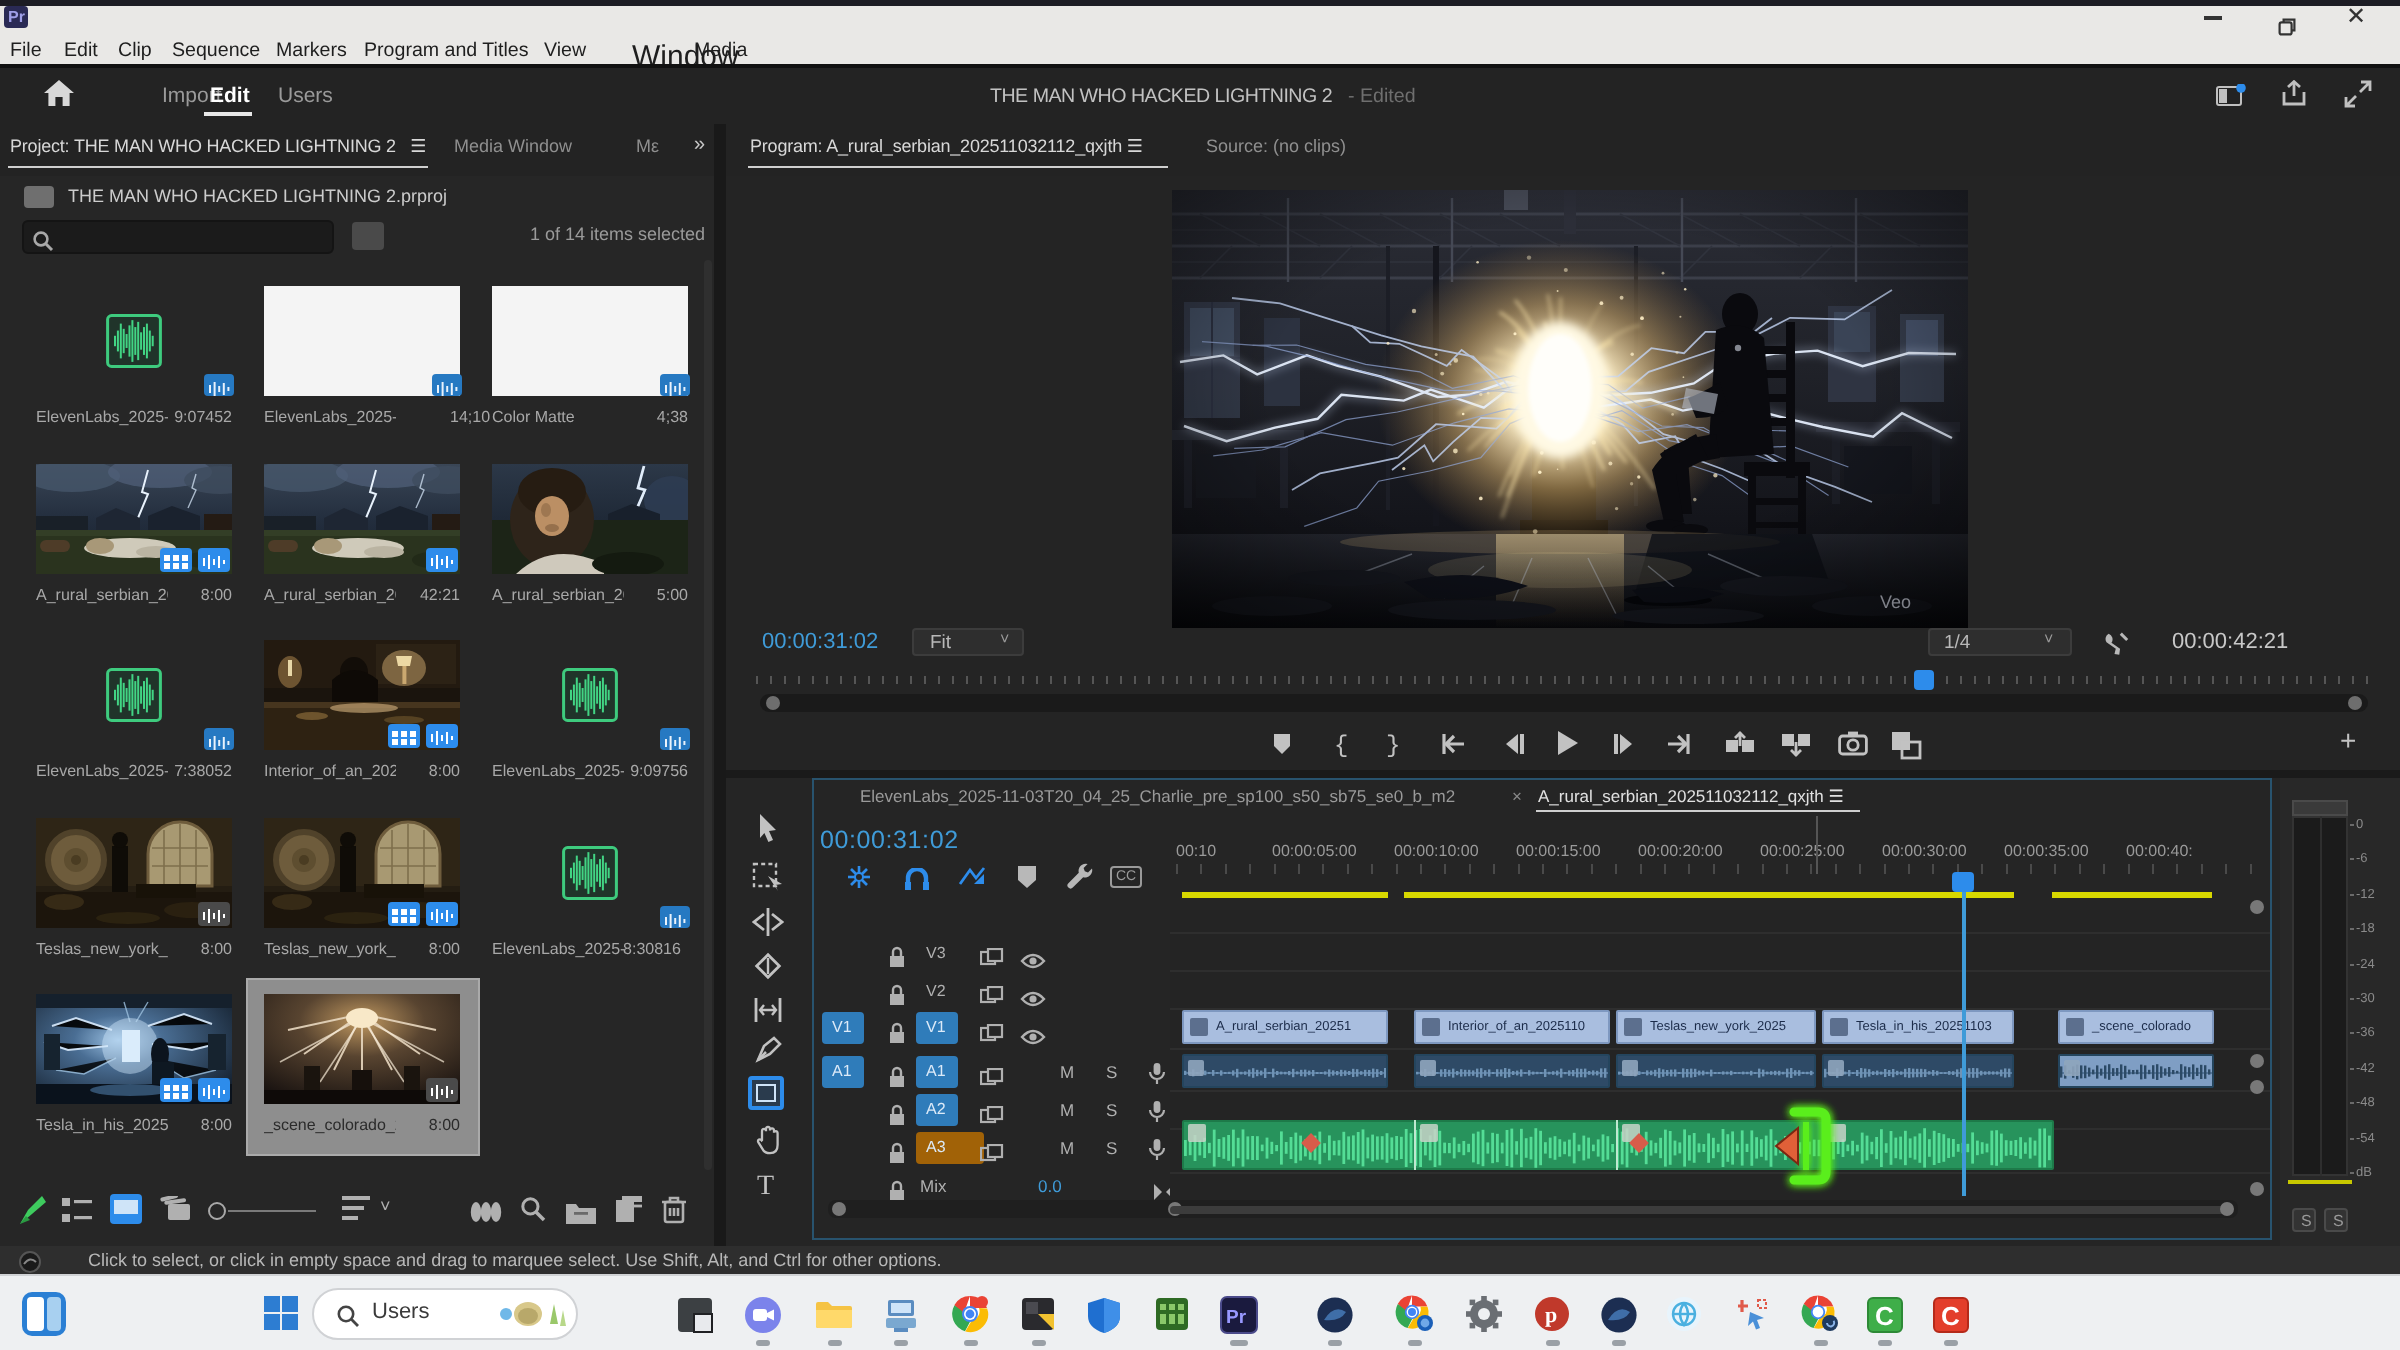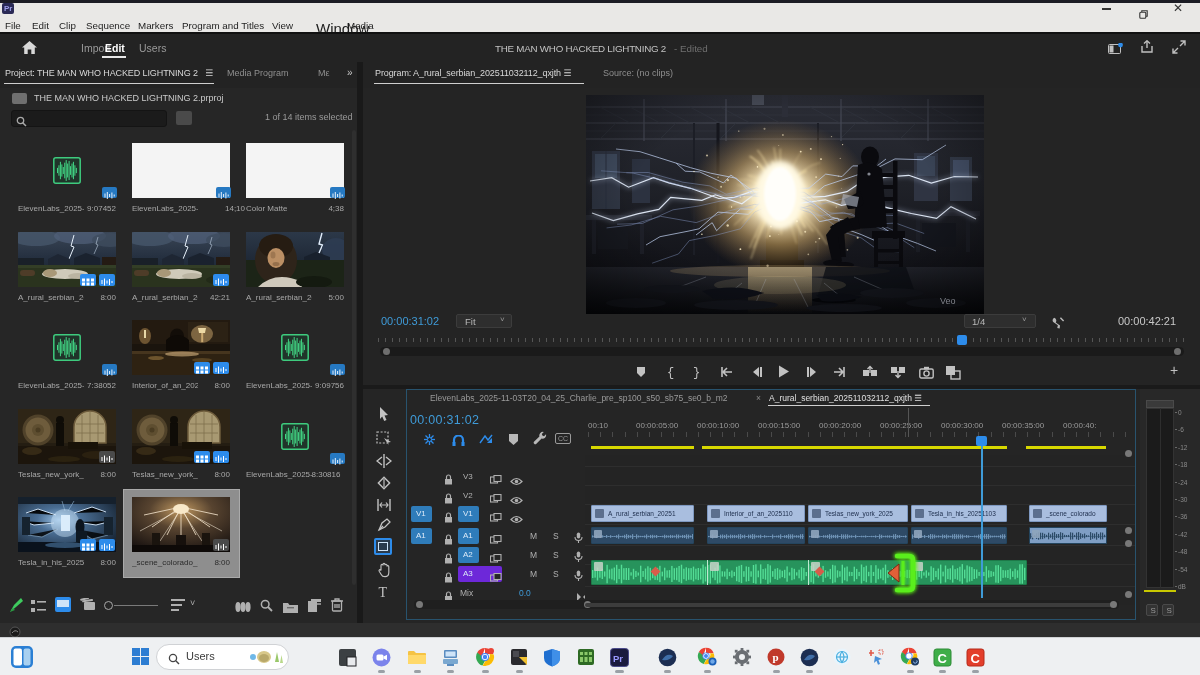--- a/index.html
+++ b/index.html
@@ -65,21 +65,21 @@
   </div>
   <div class="abs" style="left:1172px;top:40px;width:14px;height:14px;">
     <svg width="14" height="14" viewBox="0 0 14 14">
         <path d="M8.5 1 L13 1 L13 5.5 M13 1 L8 6 M5.5 13 L1 13 L1 8.5 M1 13 L6 8" fill="none" stroke="#c0c0c0" stroke-width="1.4"></path>
       </svg>
   </div>
 
   <div class="abs" style="left:0;top:62px;width:1200px;height:26px;background:#232323;"></div>
   <div class="abs txt" style="left:5px;top:68px;font-size:9px;letter-spacing:-0.1px;color:#d8d8d8;">Project: THE MAN WHO HACKED LIGHTNING 2&nbsp;&nbsp;&nbsp;☰</div>
   <div class="abs" style="left:4px;top:83px;width:210px;height:1px;background:#cfcfcf;"></div>
-  <div class="abs txt" style="left:227px;top:68px;font-size:9px;color:#8f8f8f;">Media Program</div>
+  <div class="abs txt" style="left:227px;top:68px;font-size:9px;color:#8f8f8f;">Media Window</div>
   <div class="abs txt" style="left:318px;top:68px;font-size:9px;color:#8f8f8f;">Mε</div>
   <div class="abs txt" style="left:347px;top:67px;font-size:10px;color:#c8c8c8;">»</div>
   <div class="abs txt" style="left:375px;top:68px;font-size:9px;letter-spacing:-0.1px;color:#d8d8d8;">Program: A_rural_serbian_202511032112_qxjth&nbsp;☰</div>
   <div class="abs" style="left:374px;top:83px;width:210px;height:1px;background:#cfcfcf;"></div>
   <div class="abs txt" style="left:603px;top:68px;font-size:9px;color:#8f8f8f;">Source: (no clips)</div>
 
   <div class="abs" style="left:0;top:88px;width:357px;height:535px;background:#262626;"></div>
   <div class="abs" style="left:357px;top:62px;width:6px;height:561px;background:#191919;"></div>
   <div class="abs" style="left:363px;top:88px;width:837px;height:300px;background:#242424;"></div>
   <div class="abs" style="left:363px;top:385px;width:837px;height:4px;background:#1a1a1a;"></div>
@@ -914,21 +914,21 @@
 <div class="abs" style="left:456px;top:314px;width:56px;height:14px;background:#2e2e2e;border:1px solid #3c3c3c;border-radius:2px;"></div>
 <div class="abs txt" style="left:465px;top:316px;font-size:9.5px;color:#b8b8b8;">Fit</div>
 <div class="abs txt" style="left:500px;top:315px;font-size:8px;color:#9a9a9a;">˅</div>
 <div class="abs" style="left:964px;top:314px;width:72px;height:14px;background:#2e2e2e;border:1px solid #3c3c3c;border-radius:2px;"></div>
 <div class="abs txt" style="left:972px;top:316px;font-size:9.5px;color:#b8b8b8;">1/4</div>
 <div class="abs txt" style="left:1022px;top:315px;font-size:8px;color:#9a9a9a;">˅</div>
 <div class="abs" style="left:1052px;top:315px;width:13px;height:13px;"><svg width="13" height="13" viewBox="0 0 13 13">
         <path d="M3.2 1.2 A3 3 0 0 0 1.4 5.2 L5.4 9.2 L4.3 11.7 L6.6 12.5 L7.5 9.6 L3.8 5.9 A3 3 0 0 0 3.2 1.2 Z" fill="#b8b8b8" transform="rotate(-10 6.5 6.5)"></path>
         <path d="M8.4 1.8 L11.6 5" stroke="#b8b8b8" stroke-width="1.5"></path>
       </svg></div>
-<div class="abs txt" style="left:1086px;top:315px;font-size:11px;color:#c8c8c8;margin-left:32px;">00:00:42:21</div>
+<div class="abs txt" style="left:1086px;top:315px;font-size:11px;color:#c8c8c8;">00:00:42:21</div>
 <div class="abs" style="left:378px;top:338px;width:808px;height:4px;background:repeating-linear-gradient(90deg,#555 0 1px,transparent 1px 7px);"></div>
 <div class="abs" style="left:957px;top:335px;width:10px;height:10px;background:#2d8ceb;border-radius:2px;"></div>
 <div class="abs" style="left:380px;top:347px;width:804px;height:9px;background:#1a1a1a;border-radius:5px;"></div>
 <div class="abs" style="left:383px;top:348px;width:7px;height:7px;background:#6e6e6e;border-radius:50%;"></div>
 <div class="abs" style="left:1174px;top:348px;width:7px;height:7px;background:#6e6e6e;border-radius:50%;"></div>
 <div class="abs" style="left:634px;top:365px;width:14px;height:14px;"><svg width="14" height="14" viewBox="0 0 14 14">
         <path d="M3 2 L11 2 L11 8 L7 12 L3 8 Z" fill="#c2c2c2"></path>
       </svg></div>
 <div class="abs" style="left:664px;top:365px;width:14px;height:14px;"><svg width="14" height="14" viewBox="0 0 14 14">
         <text x="3" y="11" font-size="12" fill="#c2c2c2" font-family="Liberation Mono">{</text>
@@ -1130,21 +1130,21 @@
 <div class="abs txt" style="left:530px;top:550px;font-size:8.5px;color:#b0b0b0;">M</div>
 <div class="abs txt" style="left:553px;top:550px;font-size:8.5px;color:#b0b0b0;">S</div>
 <div class="abs" style="left:574px;top:549px;width:9px;height:12px;"><svg width="9" height="12" viewBox="0 0 9 12">
         <rect x="2.8" y="0.5" width="3.4" height="6" rx="1.7" fill="#b0b0b0"></rect>
         <path d="M1 5 A3.5 3.5 0 0 0 8 5 M4.5 8.5 L4.5 11" fill="none" stroke="#b0b0b0" stroke-width="1.1"></path>
       </svg></div>
 <div class="abs" style="left:444px;top:569px;width:9px;height:11px;"><svg width="9" height="11" viewBox="0 0 9 11">
         <rect x="1" y="5" width="7" height="5.5" fill="#b0b0b0"></rect>
         <path d="M2.5 5 L2.5 3 A2 2 0 0 1 6.5 3 L6.5 5" fill="none" stroke="#b0b0b0" stroke-width="1.2"></path>
       </svg></div>
-<div class="abs" style="left:458px;top:566px;width:44px;height:16px;background:#6d28d9;border-radius:2px;">
+<div class="abs" style="left:458px;top:566px;width:34px;height:16px;background:#a16207;border-radius:2px;">
       <div class="txt" style="position:absolute;left:5px;top:3px;font-size:8px;color:#dceaf8;">A3</div>
     </div>
 <div class="abs" style="left:490px;top:569px;width:12px;height:10px;"><svg width="12" height="10" viewBox="0 0 12 10">
         <rect x="0.5" y="2" width="7" height="6" fill="none" stroke="#b0b0b0" stroke-width="1.1"></rect>
         <rect x="4" y="0.5" width="7" height="6" fill="#252525" stroke="#b0b0b0" stroke-width="1.1"></rect>
       </svg></div>
 <div class="abs txt" style="left:530px;top:569px;font-size:8.5px;color:#b0b0b0;">M</div>
 <div class="abs txt" style="left:553px;top:569px;font-size:8.5px;color:#b0b0b0;">S</div>
 <div class="abs" style="left:574px;top:568px;width:9px;height:12px;"><svg width="9" height="12" viewBox="0 0 9 12">
         <rect x="2.8" y="0.5" width="3.4" height="6" rx="1.7" fill="#b0b0b0"></rect>
@@ -1718,20 +1718,21 @@
       <div class="txt" style="position:absolute;left:3.5px;top:1px;font-size:8px;color:#9a9a9a;">S</div>
     </div>
 
   <div class="abs" style="left:0;top:623px;width:1200px;height:15px;background:#2e2e2e;"></div>
   <div class="abs" style="left:8px;top:624px;width:14px;height:12px;">
     <svg width="14" height="12" viewBox="0 0 14 12">
         <circle cx="7" cy="6" r="5" fill="#1a1a1a" stroke="#555"></circle>
         <path d="M4 7 Q7 3 10 6" stroke="#888" fill="none"></path>
       </svg>
   </div>
+  <div class="abs txt" style="left:44px;top:625px;font-size:9px;color:#b8b8b8;">Click to select, or click in empty space and drag to marquee select. Use Shift, Alt, and Ctrl for other options.</div>
 
   <div class="abs" style="left:0;top:637px;width:1200px;height:38px;background:#eef0f2;border-top:1px solid #d0d2d5;"></div>
 <div class="abs" style="left:10px;top:645px;width:24px;height:24px;"><svg width="24" height="24" viewBox="0 0 24 24">
         <rect x="1" y="1" width="22" height="22" rx="5" fill="#2a7fd4"></rect>
         <rect x="3.5" y="3.5" width="8.5" height="17" rx="2" fill="#ffffff"></rect>
         <rect x="13.5" y="3.5" width="7" height="17" rx="2" fill="#a8d0f0"></rect>
       </svg></div>
 <div class="abs" style="left:132px;top:648px;width:17px;height:17px;"><svg width="17" height="17" viewBox="0 0 17 17">
         <g fill="#2d7dd2">
           <rect x="0" y="0" width="8" height="8"></rect>

